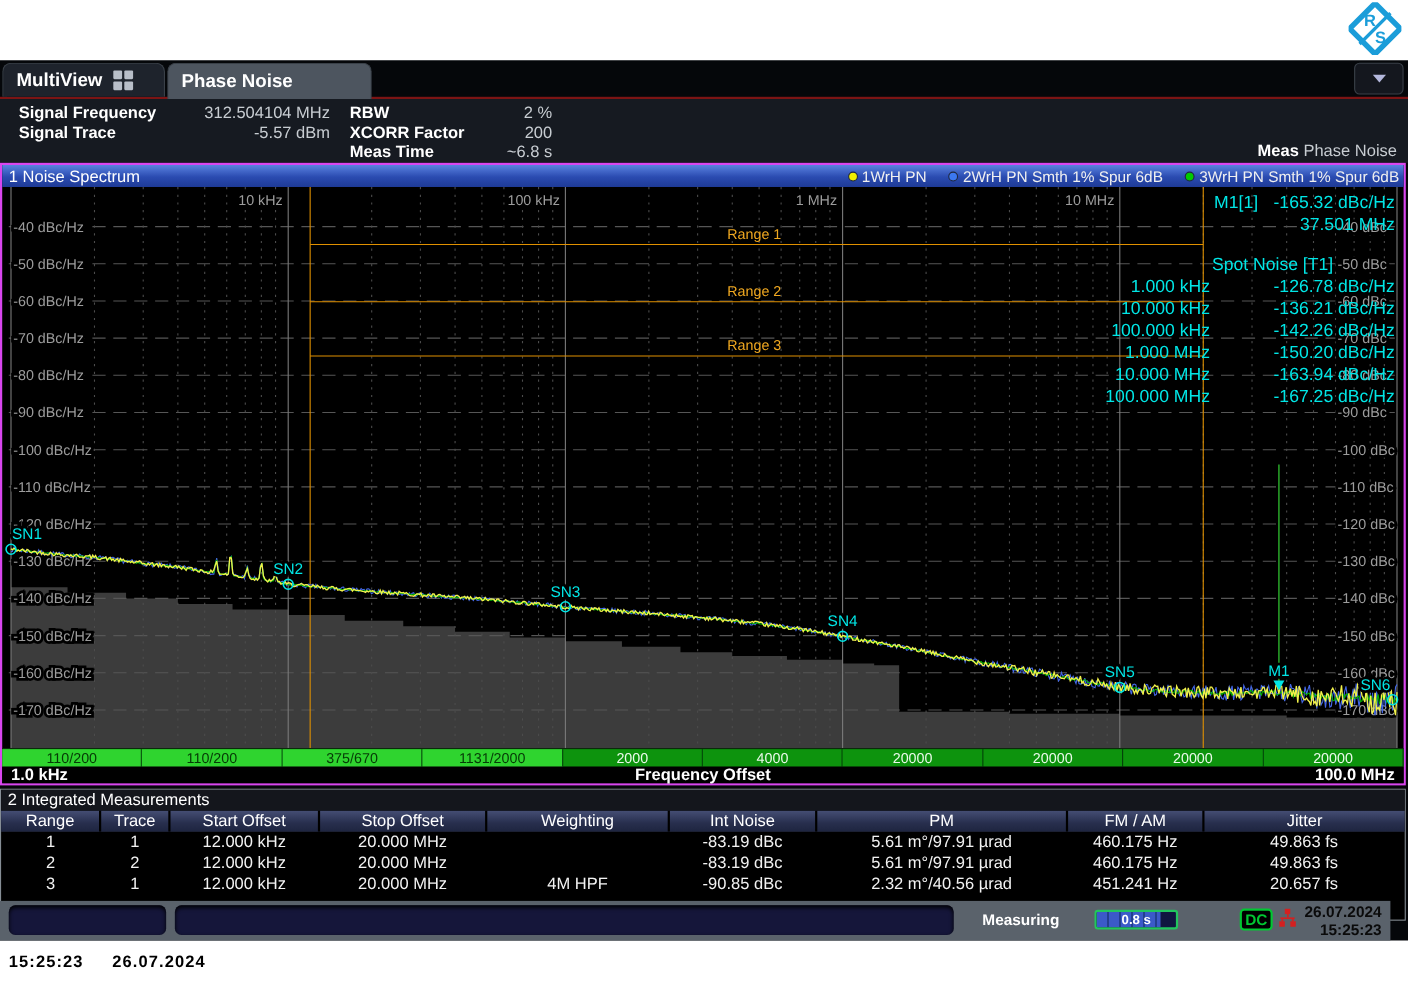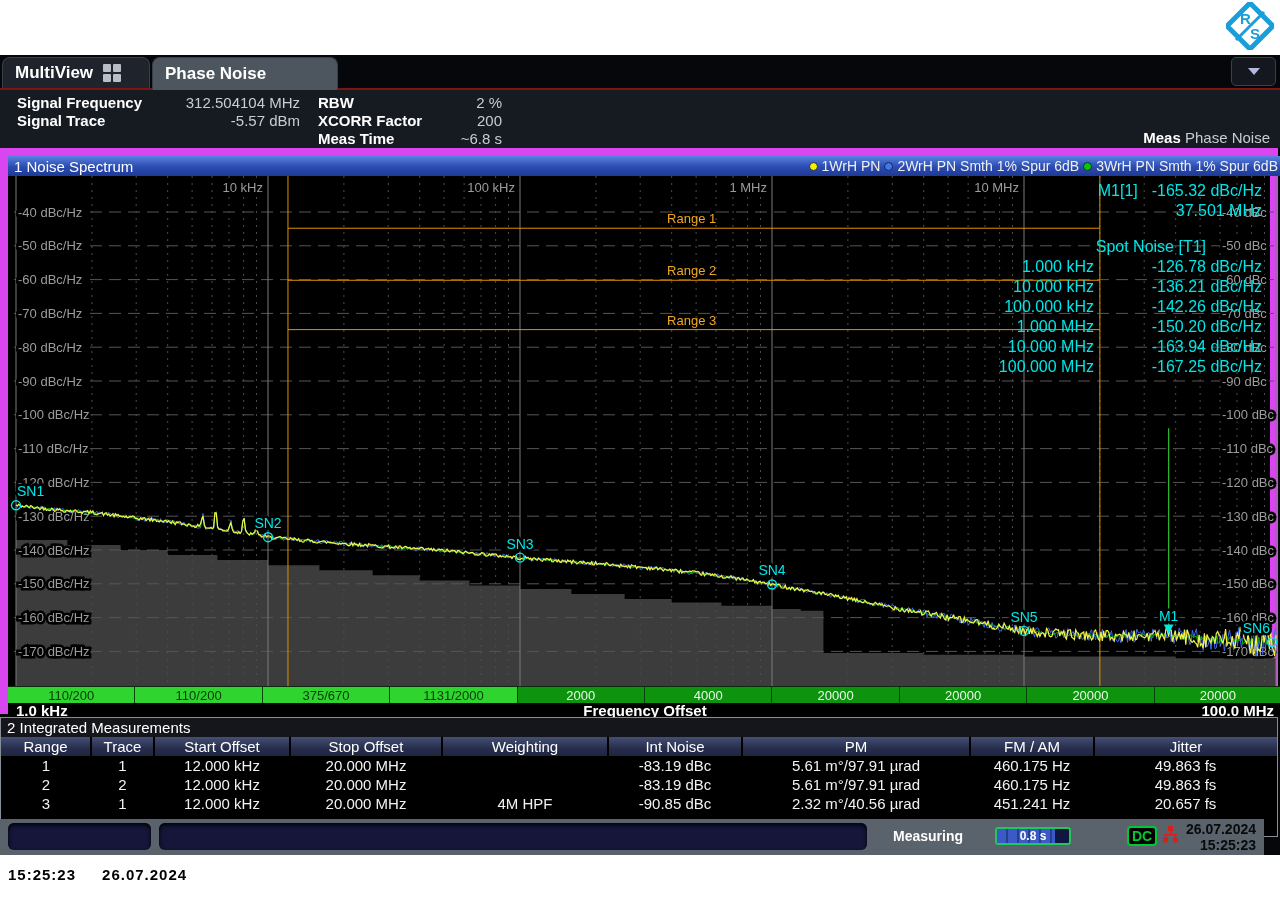--- a/index.html
+++ b/index.html
@@ -30,26 +30,26 @@
   
   .infobar { position:absolute; top:35px; left:0; width:1280px; height:58px; background:#161a21;
              font-size:15px; color:#fff; }
   .if-label { position:absolute; font-weight:bold; white-space:nowrap; }
   .if-value { position:absolute; color:#c8cdd2; text-align:right; white-space:nowrap; }
   .meas-line { position:absolute; right:10px; top:39px; font-size:15px; }
   .meas-line b { color:#fff; } .meas-line span { color:#c8cdd2; }
 
   
   .noise-window { position:absolute; top:93px; left:0; width:1278px; height:566px;
-                  border:8px solid #d946ef; background:#000; }
+                  border:2px solid #d946ef; background:#000; }
   .ntitle { position:absolute; top:0; left:0; width:1274px; height:20px;
             background:linear-gradient(#5a82e0,#2a4bb0 55%,#1e3a96); color:#fff; font-size:15px;
             display:flex; align-items:center; padding:0 6px; }
   .legend { position:absolute; right:4px; top:0; height:20px; display:flex; align-items:center;
-            gap:4px; font-size:14px; color:#f0f0f0; }
+            gap:20px; font-size:14px; color:#f0f0f0; }
   .leg-item { display:flex; align-items:center; gap:4px; white-space:nowrap; }
   .leg-dot { width:9px; height:9px; border-radius:50%; border:1px solid #202840; }
   #chart { position:absolute; top:20px; left:0; }
 
   
   .readout { position:absolute; top:25px; right:8px; width:310px; color:#00e6e6; font-size:16px;
              text-align:right; line-height:20px; }
   .m1row { display:flex; justify-content:flex-end; gap:14px; font-size:16px; }
   .sn-title { padding-right:56px; margin-top:16px; }
   .sn-row { display:flex; justify-content:flex-end; }

